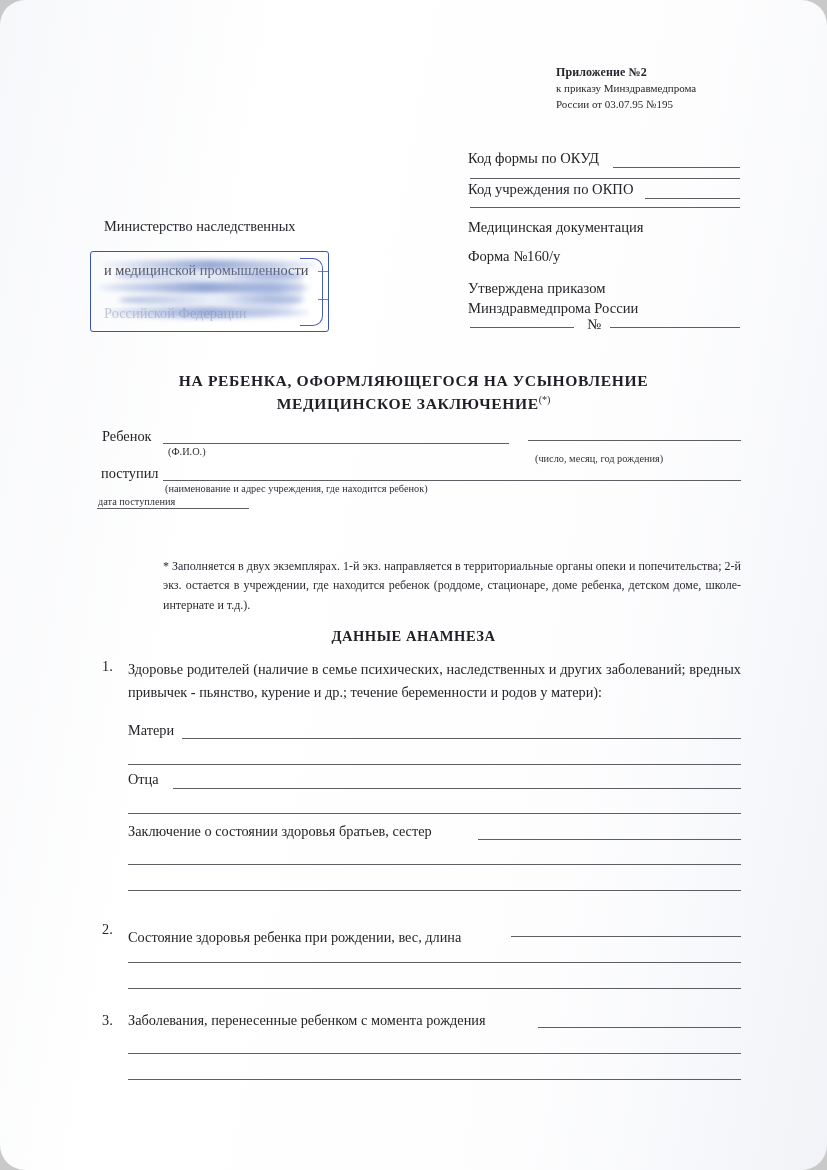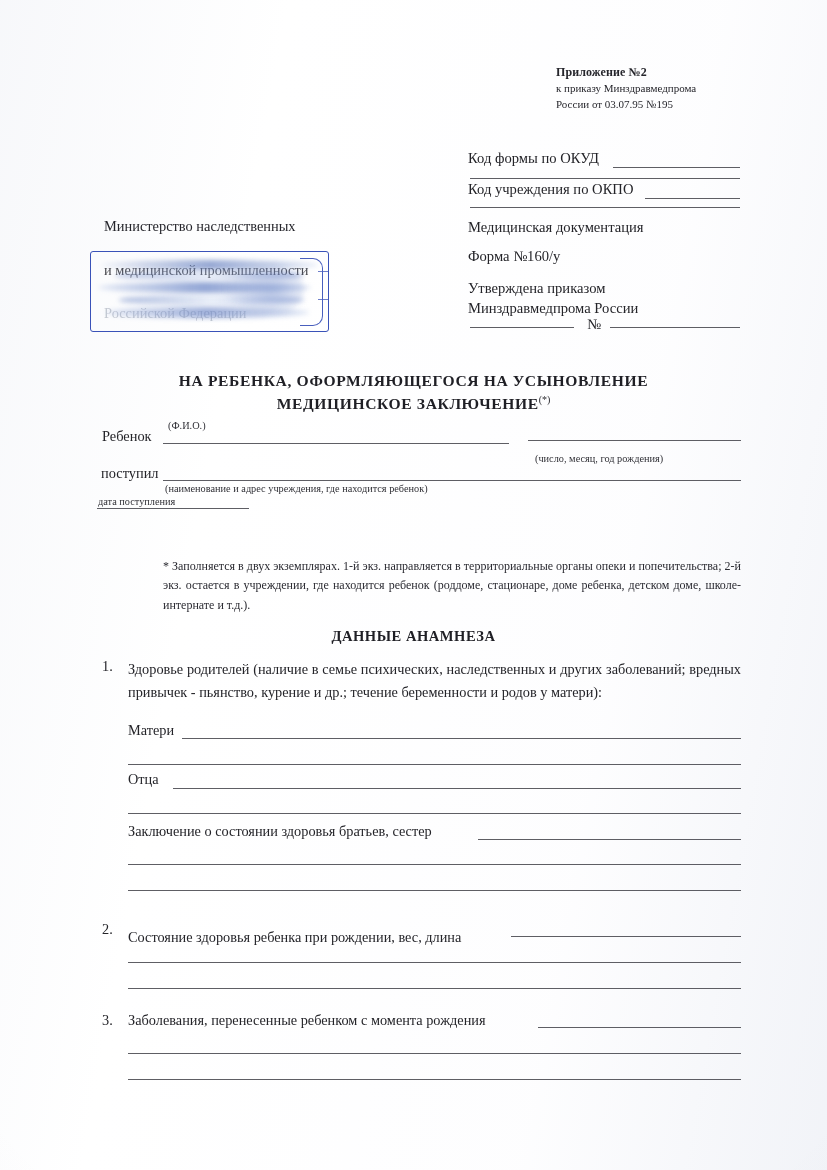--- a/index.html
+++ b/index.html
@@ -14,20 +14,21 @@
     height: 1170px;
     margin: 0 auto;
     background: #ffffff;
     overflow: hidden;
     font-family: "Liberation Serif", "DejaVu Serif", serif;
     color: #2b2b30;
     
     background-image:
       radial-gradient(ellipse 120% 110% at 50% 45%, rgba(255,255,255,0) 62%, rgba(120,125,140,0.085) 100%),
       linear-gradient(100deg, rgba(246,247,250,0.9) 0%, rgba(255,255,255,0.2) 28%, rgba(252,252,254,0.55) 70%, rgba(240,242,247,0.9) 100%);
+    border-radius: 25px;
   }
 
   
   .rule {
     position: absolute;
     height: 0;
     border-top: 1px solid #3a3a42;
     opacity: 0.82;
   }
 
@@ -252,21 +253,21 @@
     <div class="tick t2"></div>
   </div>
 
   <div id="doctitle">
     <div>НА РЕБЕНКА, ОФОРМЛЯЮЩЕГОСЯ НА УСЫНОВЛЕНИЕ</div>
     <div><span>МЕДИЦИНСКОЕ ЗАКЛЮЧЕНИЕ</span><span class="sup">(*)</span></div>
   </div>
 
   <div class="fld-label" style="left:102px; top:428px;">Ребенок</div>
   <div class="rule" style="left:163px; top:443px; width:346px;"></div>
-  <div class="fld-caption" style="left:168px; top:420px;">(Ф.И.О.)</div>
+  <div class="fld-caption" style="left:168px; top:446px;">(Ф.И.О.)</div>
 
   <div class="rule" style="left:528px; top:440px; width:213px;"></div>
   <div class="fld-caption" style="left:535px; top:453px;">(число, месяц, год рождения)</div>
 
   <div class="fld-label" style="left:101px; top:465px;">поступил</div>
   <div class="rule" style="left:163px; top:480px; width:578px;"></div>
   <div class="fld-caption" style="left:165px; top:483px;">(наименование и адрес учреждения,  где находится ребенок)</div>
 
   <div class="rule" style="left:97px; top:508px; width:152px;"></div>
   <div class="fld-caption" style="left:98px; top:496px;">дата поступления</div>

